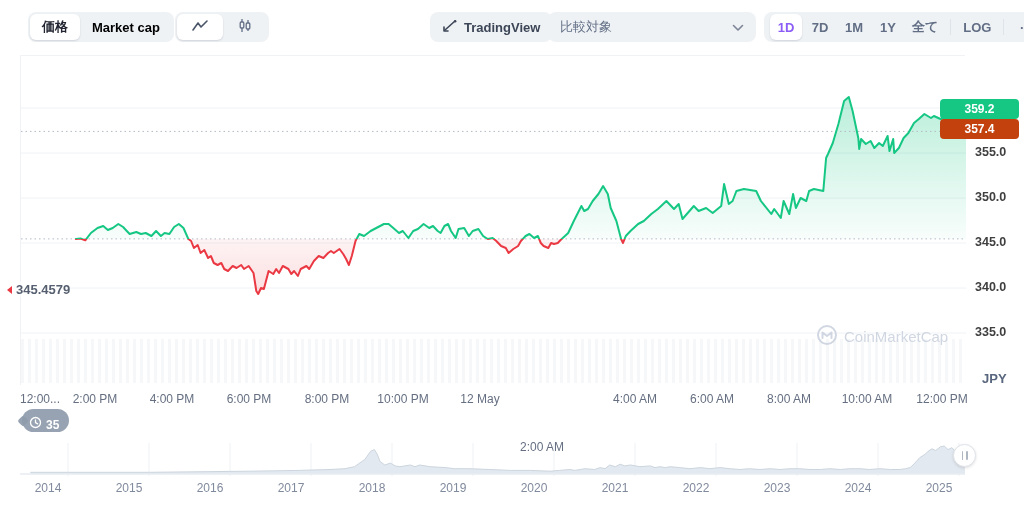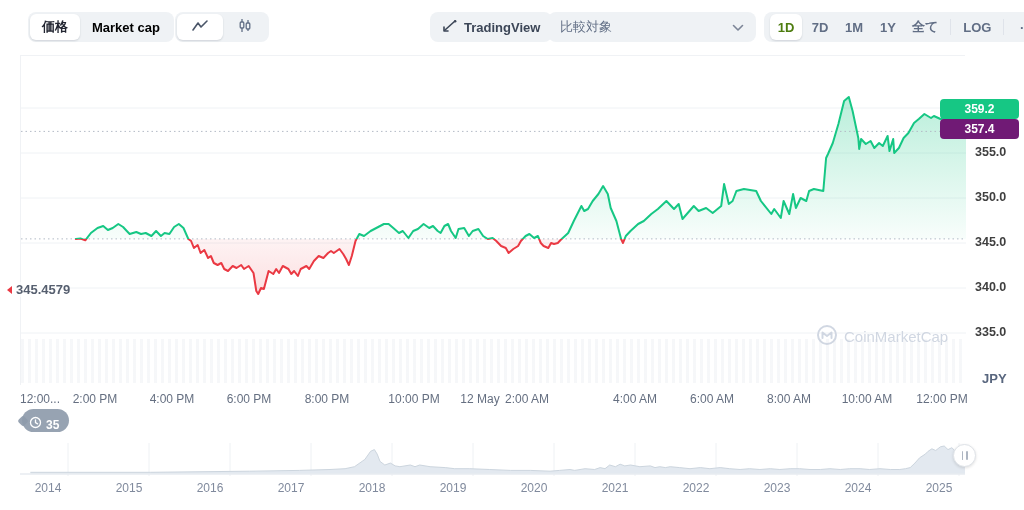--- a/index.html
+++ b/index.html
@@ -7,21 +7,21 @@
   .app { position:relative; width:1024px; height:510px; background:#fff; overflow:hidden; }
 
   
   .pillgroup { position:absolute; top:12px; display:flex; align-items:center; background:#eff2f5; border-radius:8px; padding:2px; height:30px; }
   .seg { display:flex; align-items:center; justify-content:center; height:26px; border-radius:6px; padding:0 12px; font-size:13px; font-weight:700; color:#000000; cursor:pointer; white-space:nowrap; }
   .seg.active { background:#fff; color:#222531; box-shadow:0 1px 2px rgba(20,30,50,.14); }
   .btn { position:absolute; top:12px; display:flex; align-items:center; gap:6px; background:#eff2f5; border-radius:8px; height:30px; padding:0 12px; font-size:13px; font-weight:700; color:#3c4657; cursor:pointer; }
   .select { position:absolute; top:12px; left:548px; width:208px; height:30px; background:#eff2f5; border-radius:8px; display:flex; align-items:center; justify-content:space-between; padding:0 12px; font-size:13px; color:#616e85; cursor:pointer; }
   .ranges { position:absolute; top:12px; left:764px; height:30px; background:#eff2f5; border-radius:8px; display:flex; align-items:center; padding:2px 6px; gap:2px; }
   .rng { height:26px; min-width:32px; padding:0 6px; display:flex; align-items:center; justify-content:center; font-size:13px; font-weight:700; color:#616e85; border-radius:6px; cursor:pointer; white-space:nowrap; }
-  .rng.active { background:#fff; color:#4d7c0f; box-shadow:0 1px 2px rgba(20,30,50,.14); }
+  .rng.active { background:#fff; color:#8b5cf6; box-shadow:0 1px 2px rgba(20,30,50,.14); }
   .vsep { width:1px; height:16px; background:#dfe3ea; margin:0 4px; }
 
   
   .plot { position:absolute; left:20px; top:55px; width:945px; height:330px; border-left:1px solid #f0f2f5; border-top:1px solid #f0f2f5; }
   .vol { position:absolute; left:0; bottom:2px; width:100%; height:44px;
          background:repeating-linear-gradient(90deg,#f1f3f6 0 3px, transparent 3px 7px); opacity:.65; }
   .watermark { position:absolute; left:795px; top:268px; display:flex; align-items:center; gap:6px; color:#ccd3df; font-weight:400; font-size:15px; opacity:.9; }
   .openlabel { position:absolute; left:0px; top:226px; display:flex; align-items:center; gap:4px; }
   .openlabel .tick { width:0; height:0; border-top:4px solid transparent; border-bottom:4px solid transparent; border-right:5px solid #ea3943; margin-left:-14px; }
   .openlabel .txt { font-size:13px; font-weight:700; color:#565f6f; background:rgba(255,255,255,.6); }
@@ -167,39 +167,39 @@
     </div>
     <div class="openlabel">
       <span class="tick"></span>
       <span class="txt">345.4579</span>
     </div>
   </div>
 
   <div class="badge green" style="background: rgb(22, 199, 132);">
       <span>359.2</span>
     </div>
-  <div class="badge gray" style="background: #701a75;">
+  <div class="badge gray" style="background: #c2410c;">
       <span>357.4</span>
     </div>
   <div class="ylab" style="top:145px;">355.0</div>
   <div class="ylab" style="top:190px;">350.0</div>
   <div class="ylab" style="top:235px;">345.0</div>
   <div class="ylab" style="top:280px;">340.0</div>
   <div class="ylab" style="top:325px;">335.0</div>
   <div class="jpy">JPY</div>
 
   <div id="xlabels">
       <div class="xlab first" style="left: 20px;">12:00...</div>
       <div class="xlab" style="left: 95px;">2:00 PM</div>
       <div class="xlab" style="left: 172px;">4:00 PM</div>
       <div class="xlab" style="left: 249px;">6:00 PM</div>
       <div class="xlab" style="left: 327px;">8:00 PM</div>
-      <div class="xlab" style="left: 403px; margin-left: 11px;">10:00 PM</div>
+      <div class="xlab" style="left: 403px;">10:00 PM</div>
       <div class="xlab" style="left: 480px;">12 May</div>
-      <div class="xlab" style="left: 527px;">2:00 AM</div>
+      <div class="xlab" style="left: 542px; margin-top: 48px;">2:00 AM</div>
       <div class="xlab" style="left: 635px;">4:00 AM</div>
       <div class="xlab" style="left: 712px;">6:00 AM</div>
       <div class="xlab" style="left: 789px;">8:00 AM</div>
       <div class="xlab" style="left: 867px;">10:00 AM</div>
       <div class="xlab" style="left: 942px;">12:00 PM</div>
     </div>
 
   <div class="histbadge">
     <span class="tip"></span>
     <span>

